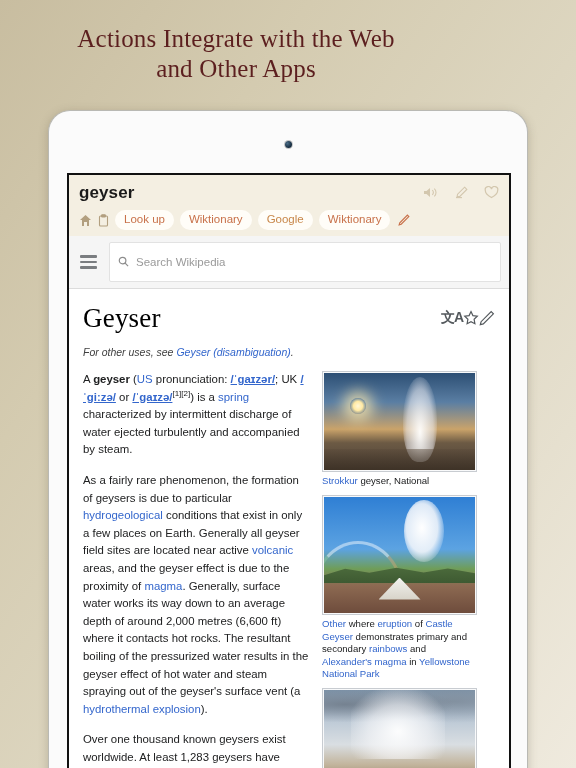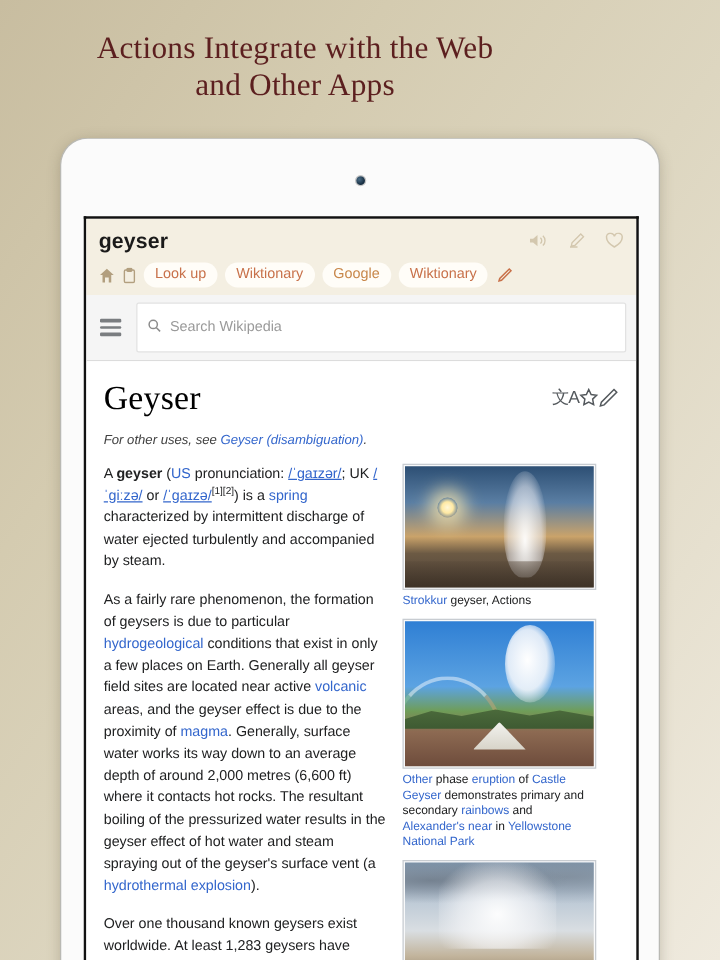--- a/index.html
+++ b/index.html
@@ -125,21 +125,21 @@
     background: #fff;
   }
   .art-head { display: flex; align-items: flex-start; justify-content: space-between; }
   .art-title {
     font-family: "Liberation Serif", serif;
     font-size: 27px;
     color: #000;
     line-height: 30px;
     letter-spacing: .2px;
   }
-  .art-icons { display: flex; color: #54595d; padding-top: 7px; }
+  .art-icons { display: flex; color: #54595d; padding-top: 7px; font-weight: bold; }
   .art-icons svg { display: block; }
   .lang-ico { font-size: 14px; color: #54595d; line-height: 14px; letter-spacing: -1px; }
 
   .hatnote {
     font-style: italic;
     font-size: 10.5px;
     color: #404040;
     margin-top: 13px;
   }
   .hatnote a { color: #3366cc; font-style: italic; }
@@ -149,21 +149,21 @@
   .col-media { width: 155px; flex: none; }
 
   .p {
     font-size: 11.4px;
     line-height: 17.6px;
     color: #202122;
     margin-bottom: 13px;
   }
   .p b { font-weight: bold; }
   a.w { color: #3366cc; text-decoration: none; }
-  a.wu { color: #3366cc; text-decoration: underline; }
+  a.wu { color: #3366cc; text-decoration: underline; font-weight: bold; }
   sup { font-size: 8px; vertical-align: super; line-height: 0; margin-top: 24px; }
 
   .thumb { margin-bottom: 8px; }
   .thumb .frame {
     width: 155px;
     border: 1px solid #c8ccd1;
     background: #f8f9fa;
     padding: 1px;
     overflow: hidden;
   }
@@ -348,33 +348,33 @@
         <div class="col-media">
 
           <div class="thumb">
             <div class="frame">
               <div class="img img1">
                 <span class="sun"></span>
                 <span class="plume1"></span>
                 <span class="horizon-dark"></span>
               </div>
             </div>
-            <div class="cap"><a class="w" href="#">Strokkur</a><span> geyser, Actions</span></div>
+            <div class="cap"><a class="w" href="#">Strokkur</a><span> geyser, National</span></div>
           </div>
 
           <div class="thumb">
             <div class="frame">
               <div class="img img2">
                 <span class="rainbow"></span>
                 <span class="ridge"></span>
                 <span class="plume2"></span>
                 <span class="cone"></span>
               </div>
             </div>
-            <div class="cap"><a class="w" href="#">Other</a><span> phase </span><a class="w" href="#">eruption</a><span> of </span><a class="w" href="#">Castle Geyser</a><span> demonstrates primary and secondary </span><a class="w" href="#">rainbows</a><span> and </span><a class="w" href="#">Alexander's near</a><span> in </span><a class="w" href="#">Yellowstone National Park</a></div>
+            <div class="cap"><a class="w" href="#">Other</a><span> where </span><a class="w" href="#">eruption</a><span> of </span><a class="w" href="#">Castle Geyser</a><span> demonstrates primary and secondary </span><a class="w" href="#">rainbows</a><span> and </span><a class="w" href="#">Alexander's magma</a><span> in </span><a class="w" href="#">Yellowstone National Park</a></div>
           </div>
 
           <div class="thumb">
             <div class="frame">
               <div class="img img3">
                 <span class="clouds"></span>
                 <span class="steamfield"></span>
               </div>
             </div>
             <div class="playmedia">Play media</div>

